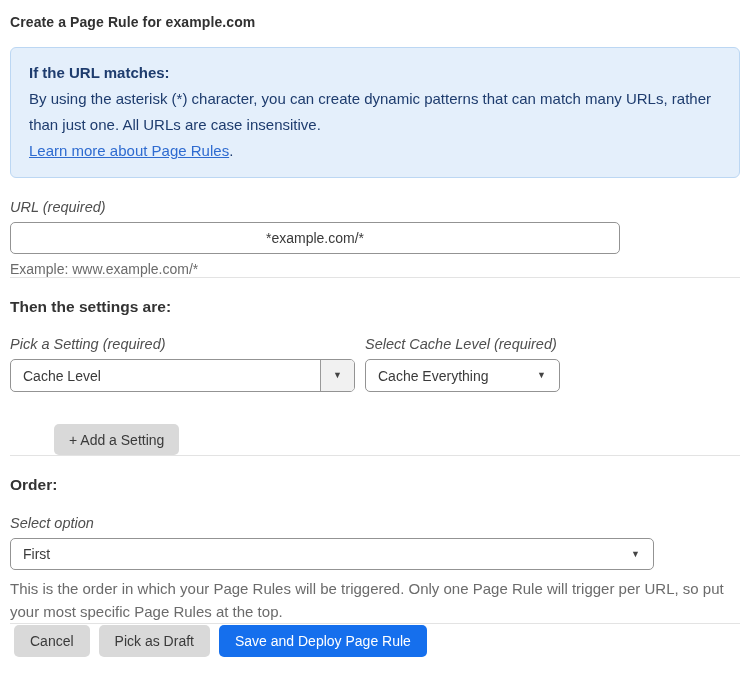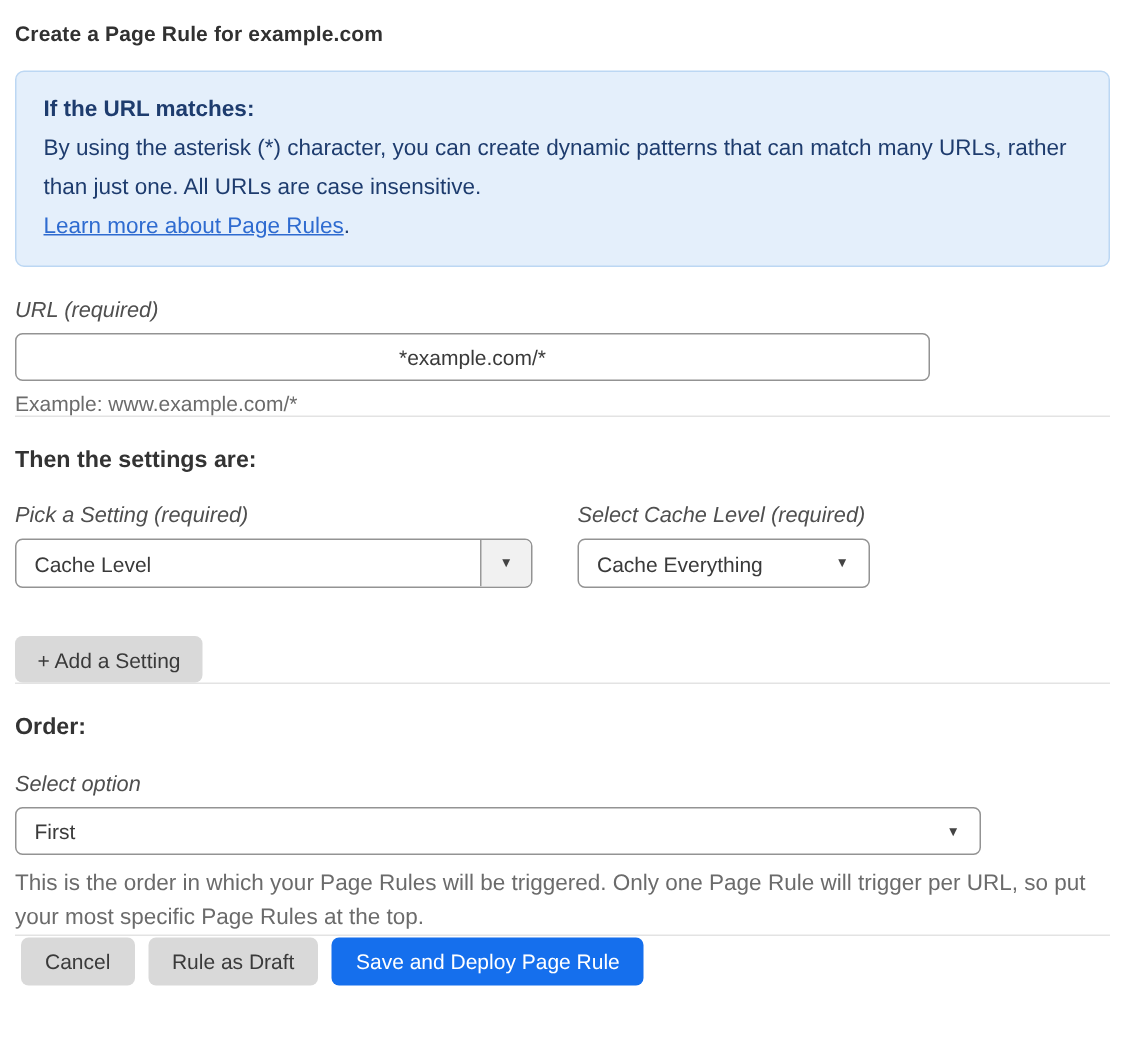--- a/index.html
+++ b/index.html
@@ -76,21 +76,21 @@
   .divider-2 { margin-top: 19px; }
   .divider-3 { margin-top: 18px; }
 
   .section-heading {
     font-size: 15.5px;
     font-weight: bold;
     color: #333;
     margin-top: 20px;
   }
 
-  .settings-row { display: flex; gap: 30px; }
+  .settings-row { display: flex; gap: 10px; }
   .settings-col .field-label { margin-top: 20px; }
 
   .select-box {
     height: 33px;
     border: 1px solid #939393;
     border-radius: 5px;
     background: #fff;
     display: flex;
     align-items: center;
     font-size: 14px;
@@ -131,21 +131,21 @@
     border: none;
     border-radius: 5px;
     font-size: 14px;
     font-family: "Liberation Sans", sans-serif;
     cursor: pointer;
     padding: 0 16px;
   }
   .btn-gray { background: #d9d9d9; color: #3a3a3a; }
   .btn-blue { background: #156fed; color: #ffffff; }
 
-  .add-setting-btn { margin-top: 32px; padding: 0 15px; height: 31px; }
+  .add-setting-btn { margin-top: 32px; padding: 0 15px; height: 31px; margin-left: 44px; }
 
   .actions-row {
     margin-top: 1px;
     padding-left: 4px;
     display: flex;
     gap: 9px;
   }
   .order-helper {
     font-size: 15px;
     color: #6b6b6b;
@@ -208,17 +208,17 @@
     <span class="arrow-plain">
       <span class="dropdown-arrow">▼</span>
     </span>
   </div>
   <div class="order-helper">This is the order in which your Page Rules will be triggered. Only one Page Rule will trigger per URL, so put your most specific Page Rules at the top.</div>
 
   <hr class="divider divider-3">
 
   <div class="actions-row">
     <button class="btn btn-gray">Cancel</button>
-    <button class="btn btn-gray">Rule as Draft</button>
+    <button class="btn btn-gray">Pick as Draft</button>
     <button class="btn btn-blue">Save and Deploy Page Rule</button>
   </div>
 
 </div>
 
 </body></html>

